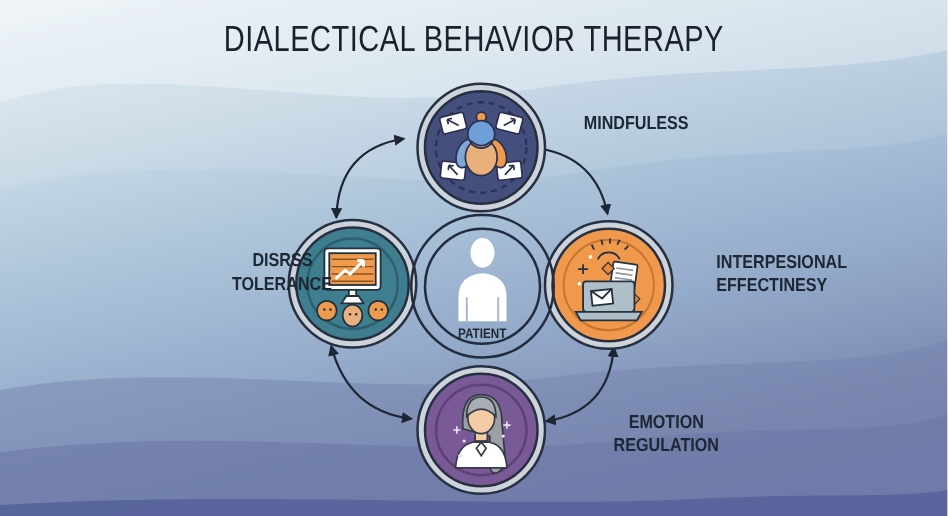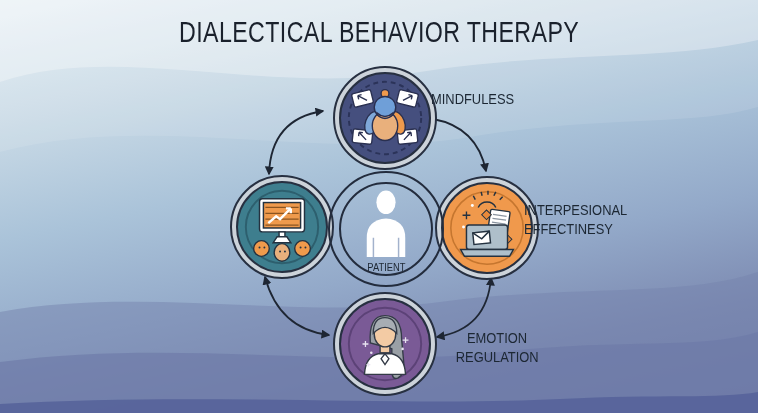--- a/index.html
+++ b/index.html
@@ -17,23 +17,23 @@
   .arrows{position:absolute;inset:0;}
   .node{position:absolute;width:104px;height:104px;border-radius:50%;
     background:#ccd3da;border:2px solid #273041;box-sizing:border-box;}
   .node-inner{position:absolute;inset:4px;border-radius:50%;border:2px solid #273041;
     box-sizing:border-box;display:flex;align-items:center;justify-content:center;overflow:hidden;}
   .center-node{position:absolute;left:328px;top:171px;width:116px;height:116px;border-radius:50%;
     border:2.5px solid #232c3d;box-sizing:border-box;}
   .center-ring{position:absolute;inset:9px;border-radius:50%;border:2px solid #232c3d;box-sizing:border-box;}
   .center-fig{position:absolute;left:50%;top:10px;transform:translateX(-50%);}
   .center-label{position:absolute;left:0;right:0;bottom:12px;text-align:center;
-    font-size:11px;font-weight:normal;color:#1d2733;}
+    font-size:11px;font-weight:bold;color:#1d2733;}
   .center-label .cond{display:inline-block;transform:scaleX(.85);transform-origin:center;}
-  .nlabel{position:absolute;font-size:15px;font-weight:normal;color:#1c2733;line-height:19px;}
+  .nlabel{position:absolute;font-size:15px;font-weight:bold;color:#1c2733;line-height:19px;margin-left:36px;}
   .nlabel .cond{display:inline-block;transform:scaleX(.86);white-space:nowrap;}
   .nlabel.left-align .cond{transform-origin:left center;}
   .nlabel.center-align{text-align:center;}
   .nlabel.center-align .cond{transform-origin:center;}
 </style>
 </head>
 <body>
 
 <div class="stage">
 
@@ -186,24 +186,28 @@
     </svg>
     <div class="center-label">
       <span class="cond">PATIENT</span>
     </div>
   </div>
 
   <div class="nlabel left-align" style="left:431px;top:89px;">
     <span class="cond">MINDFULESS</span>
   </div>
 
-  <div class="nlabel left-align" style="left:524px;top:200px;">
+  <div class="nlabel left-align" style="left:537px;top:200px;">
     <span class="cond">INTERPESIONAL</span><br>
     <span class="cond">EFFECTINESY</span>
   </div>
 
   <div class="nlabel center-align" style="left:432px;top:328px;width:130px;">
     <span class="cond">EMOTION</span><br>
     <span class="cond">REGULATION</span>
   </div>
 
+  <div class="nlabel center-align" style="left:126px;top:199px;width:128px;">
+    <span class="cond">DISRSS</span><br>
+    <span class="cond">TOLERANCE</span>
+  </div>
 
 </div>
 
 </body></html>

